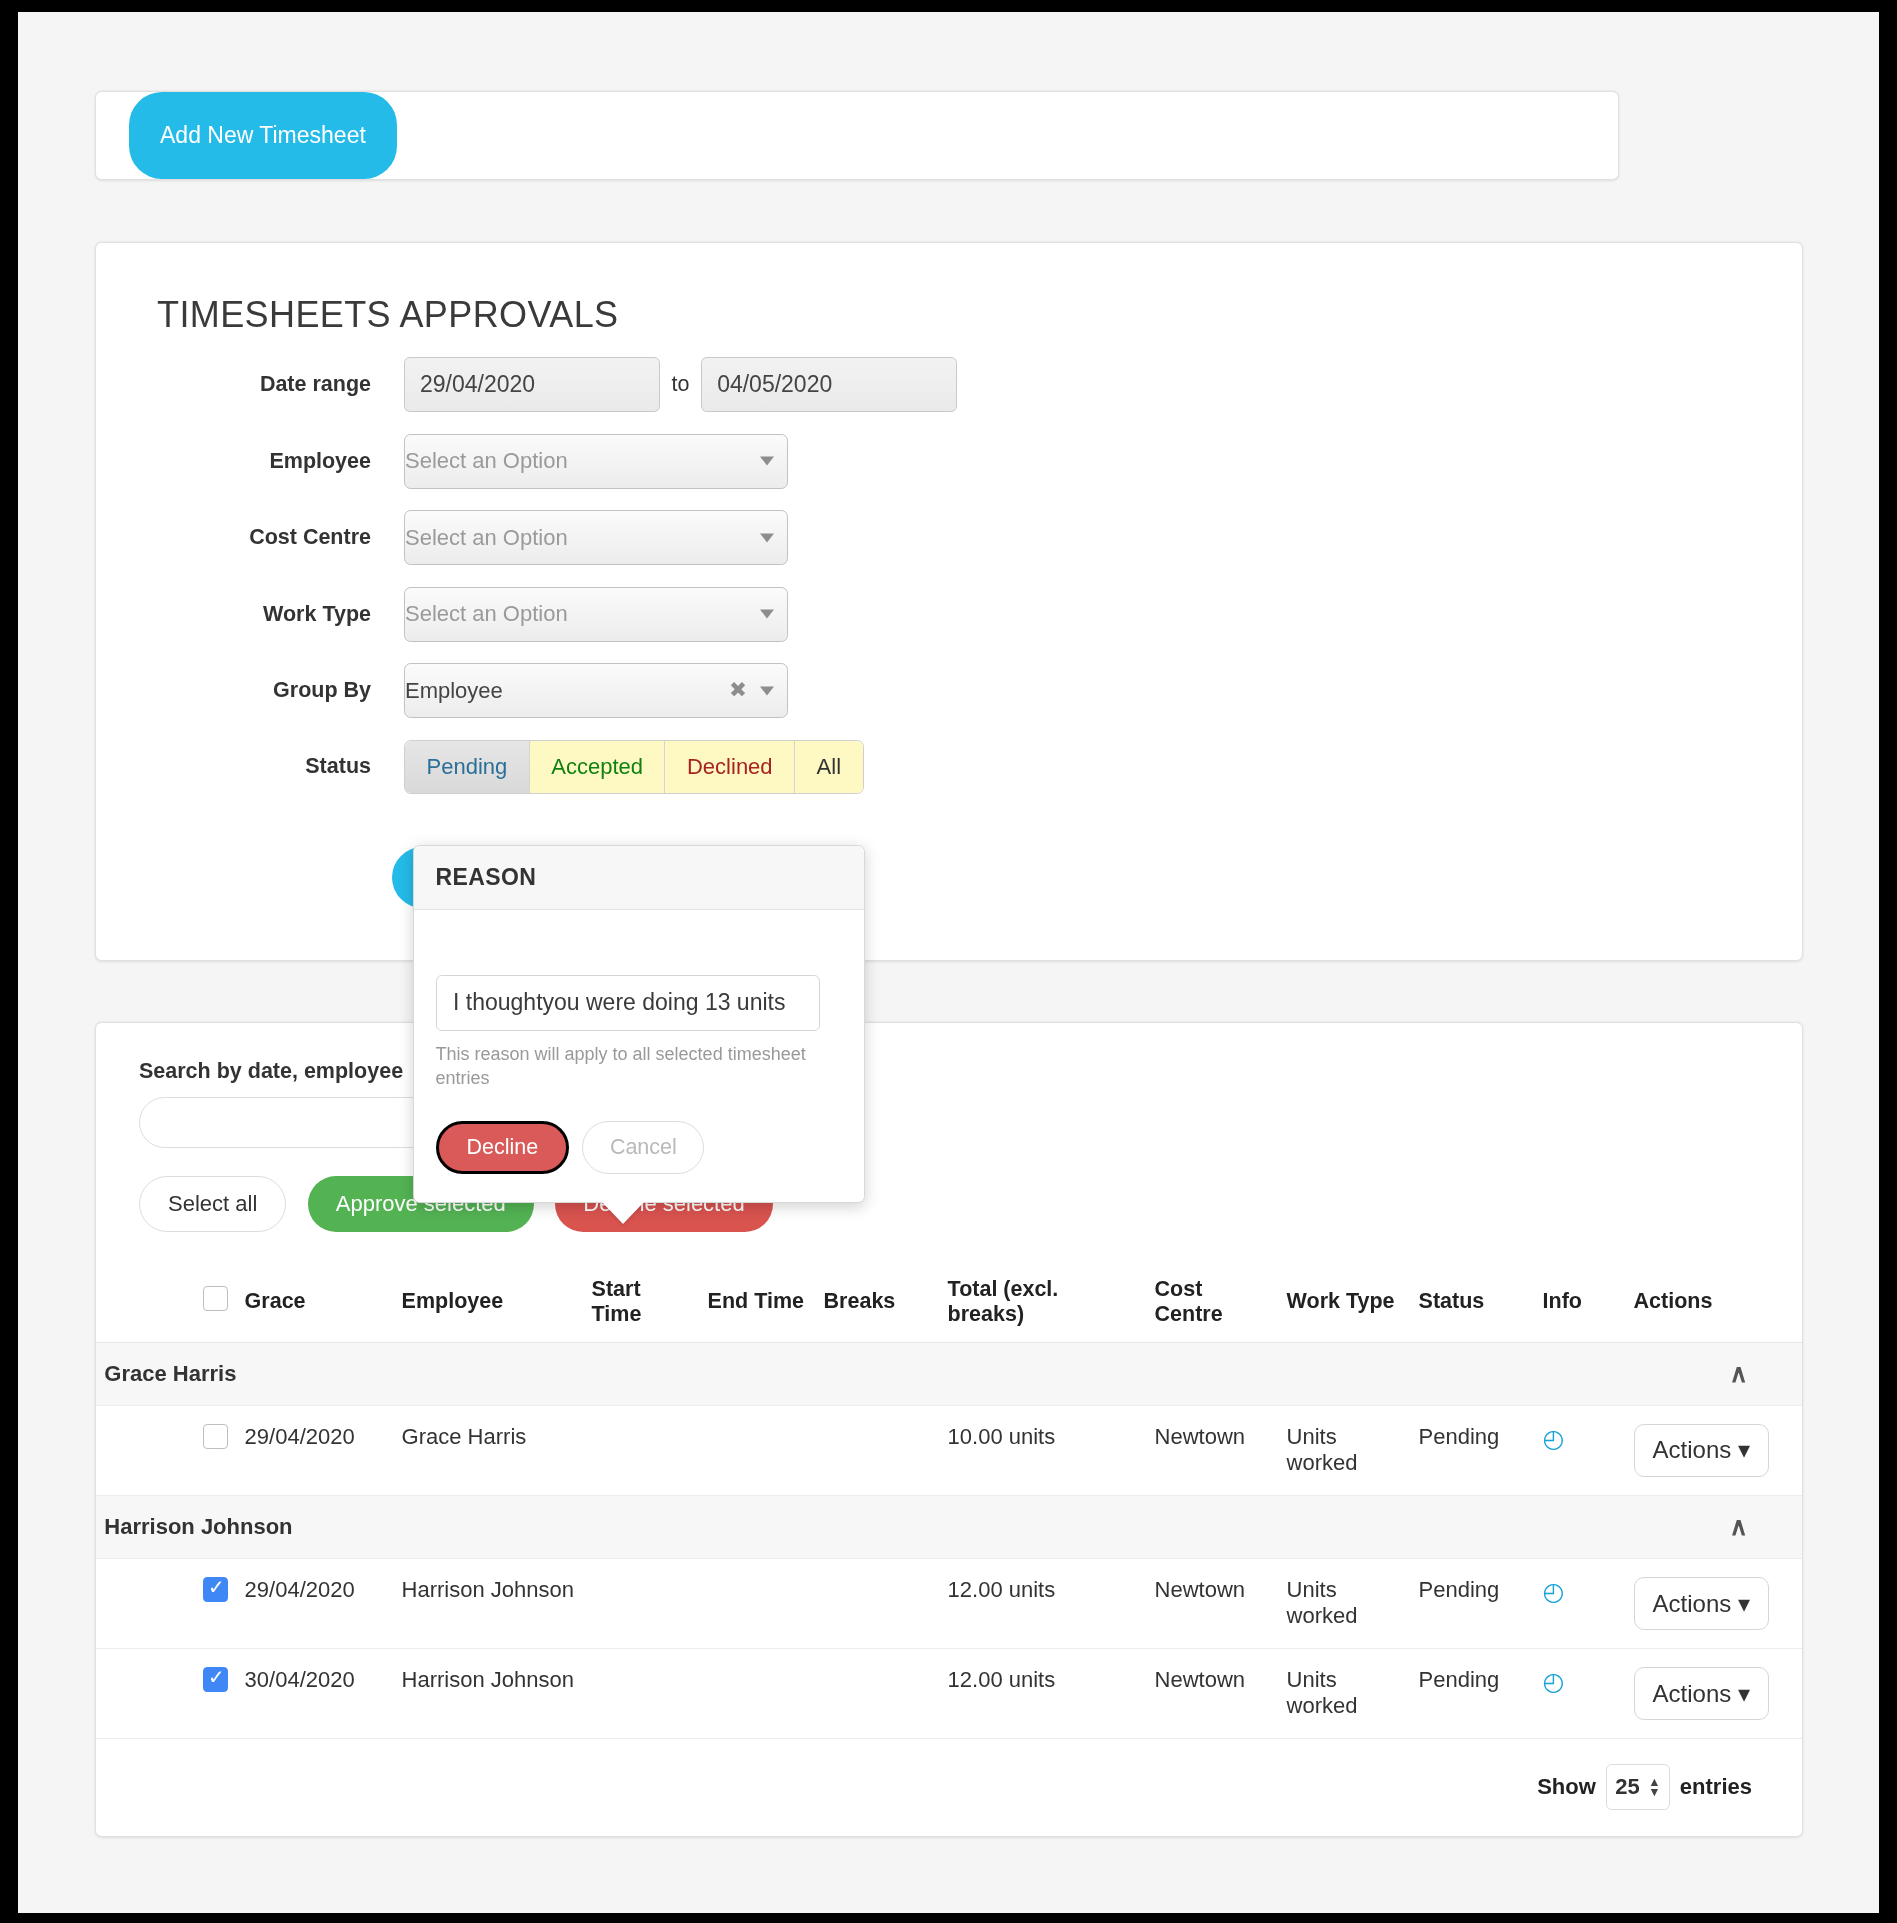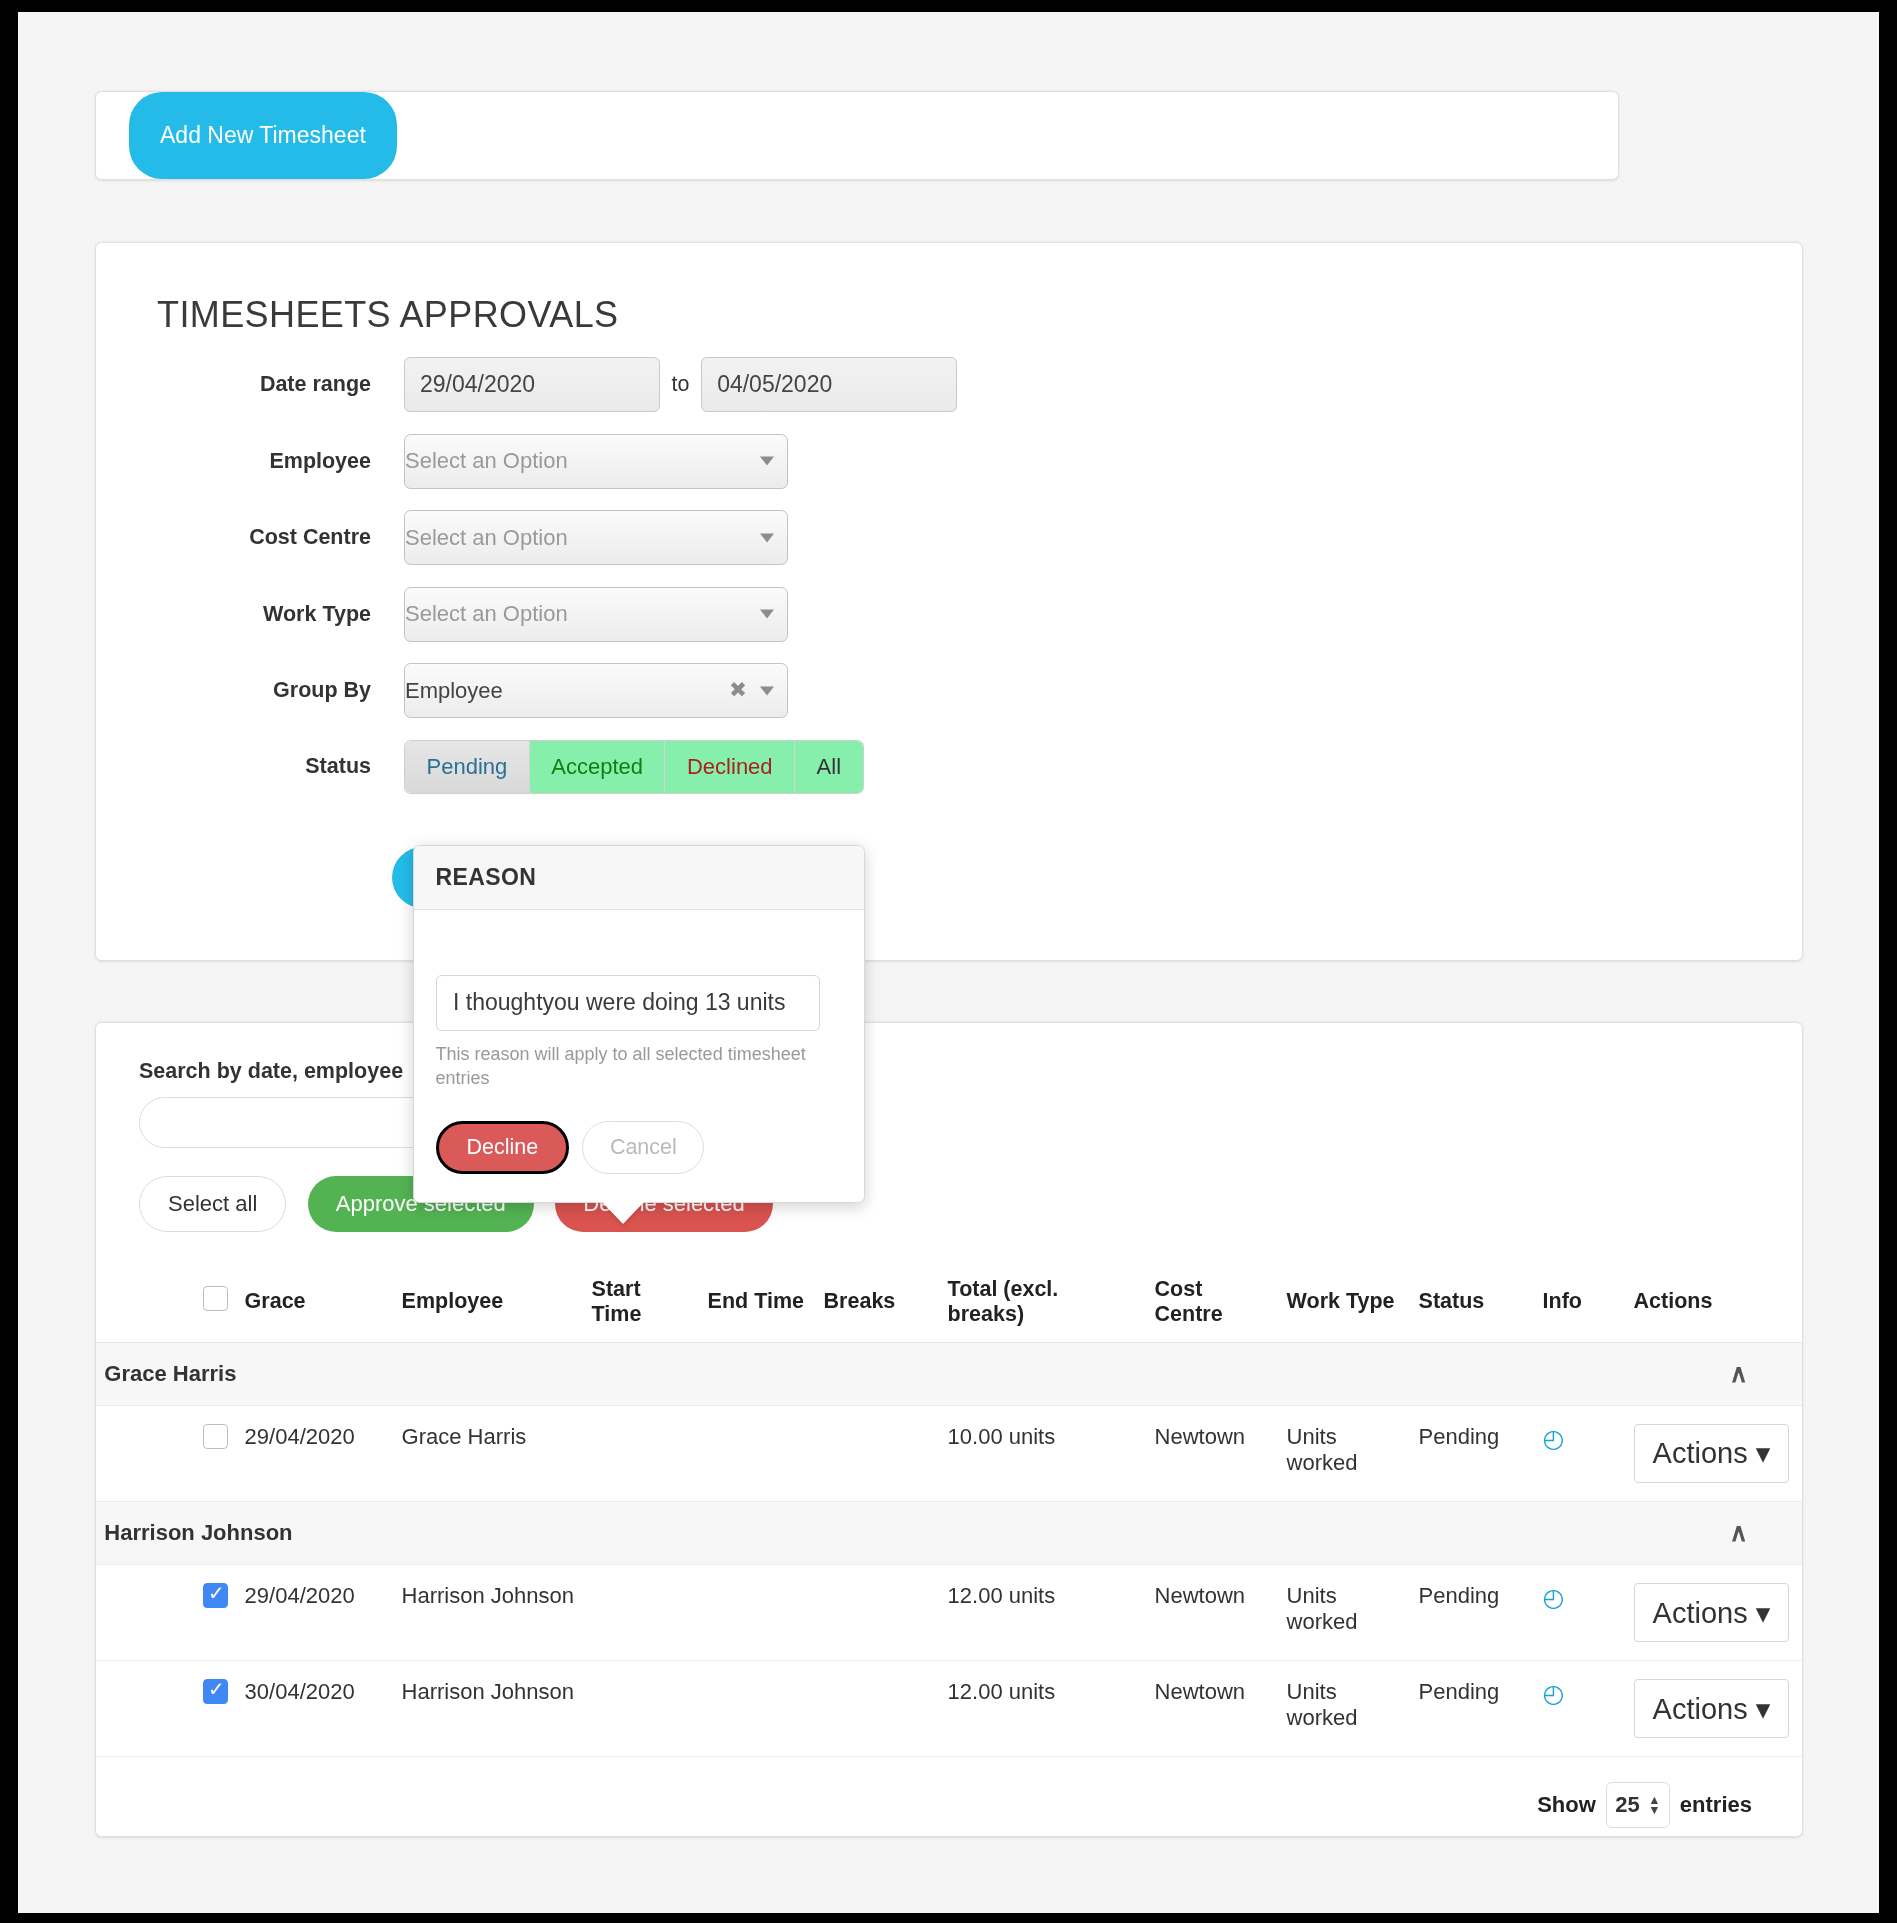--- a/index.html
+++ b/index.html
@@ -86,21 +86,21 @@
     transform: translateY(-50%);
     font-size: 21.5px; color: #8d8d8d; line-height: 1;
   }
 
   
   .seg { display: flex; border-radius: 6.6px; overflow: hidden;
          border: 0.8px solid #cfcfcf; width: fit-content;
          background: #fff; }
   .seg > div {
     padding: 13.2px 21.5px; font-size: 22px;
-    border-right: 0.8px solid #d5d5d5; cursor: pointer; background: #86efac;
+    border-right: 0.8px solid #d5d5d5; cursor: pointer; background: #fef9c3;
   }
   .seg > div:last-child { border-right: none; }
   .seg .s-pending { color: #2a6f97; background: linear-gradient(#e6e6e6,#d9d9d9); }
   .seg .s-accepted { color: #108010; }
   .seg .s-declined { color: #a92222; }
   .seg .s-all { color: #333; }
 
   .hidden-blue-btn {
     position: absolute; left: 374px; top: 835px;
     width: 124px; height: 61px;
@@ -224,22 +224,22 @@
   .cb.checked {
     background: #3f87f5; border-color: #3f87f5;
     position: relative;
   }
   .cb.checked::after {
     content: "✓"; color: #fff; font-size: 20px;
     position: absolute; left: 4.1px; top: -3.3px; line-height: 25px;
   }
   .clock-icon { color: #17a2d8; font-size: 25px; }
   .btn-actions {
-    background: #fff; border: 0.8px solid #d6d6d6; border-radius: 4px;
-    font-size: 29px; color: #333; padding: 11.6px 18px; cursor: pointer;
+    background: #fff; border: 0.8px solid #d6d6d6; border-radius: 10px;
+    font-size: 24px; color: #333; padding: 11.6px 18px; cursor: pointer;
     white-space: nowrap; font-family: "Liberation Sans", sans-serif;
   }
   .tfoot {
     display: flex; justify-content: flex-end; align-items: center;
     padding: 25px 50px 0 0; font-size: 22px; font-weight: bold; color: #222;
   }
   .spinner {
     display: inline-flex; align-items: center; justify-content: space-between;
     width: 64px; height: 46px; border: 0.8px solid #dcdcdc; border-radius: 5.8px;
     margin: 0 10px; padding: 0 8.3px; font-size: 22px; color: #333;

